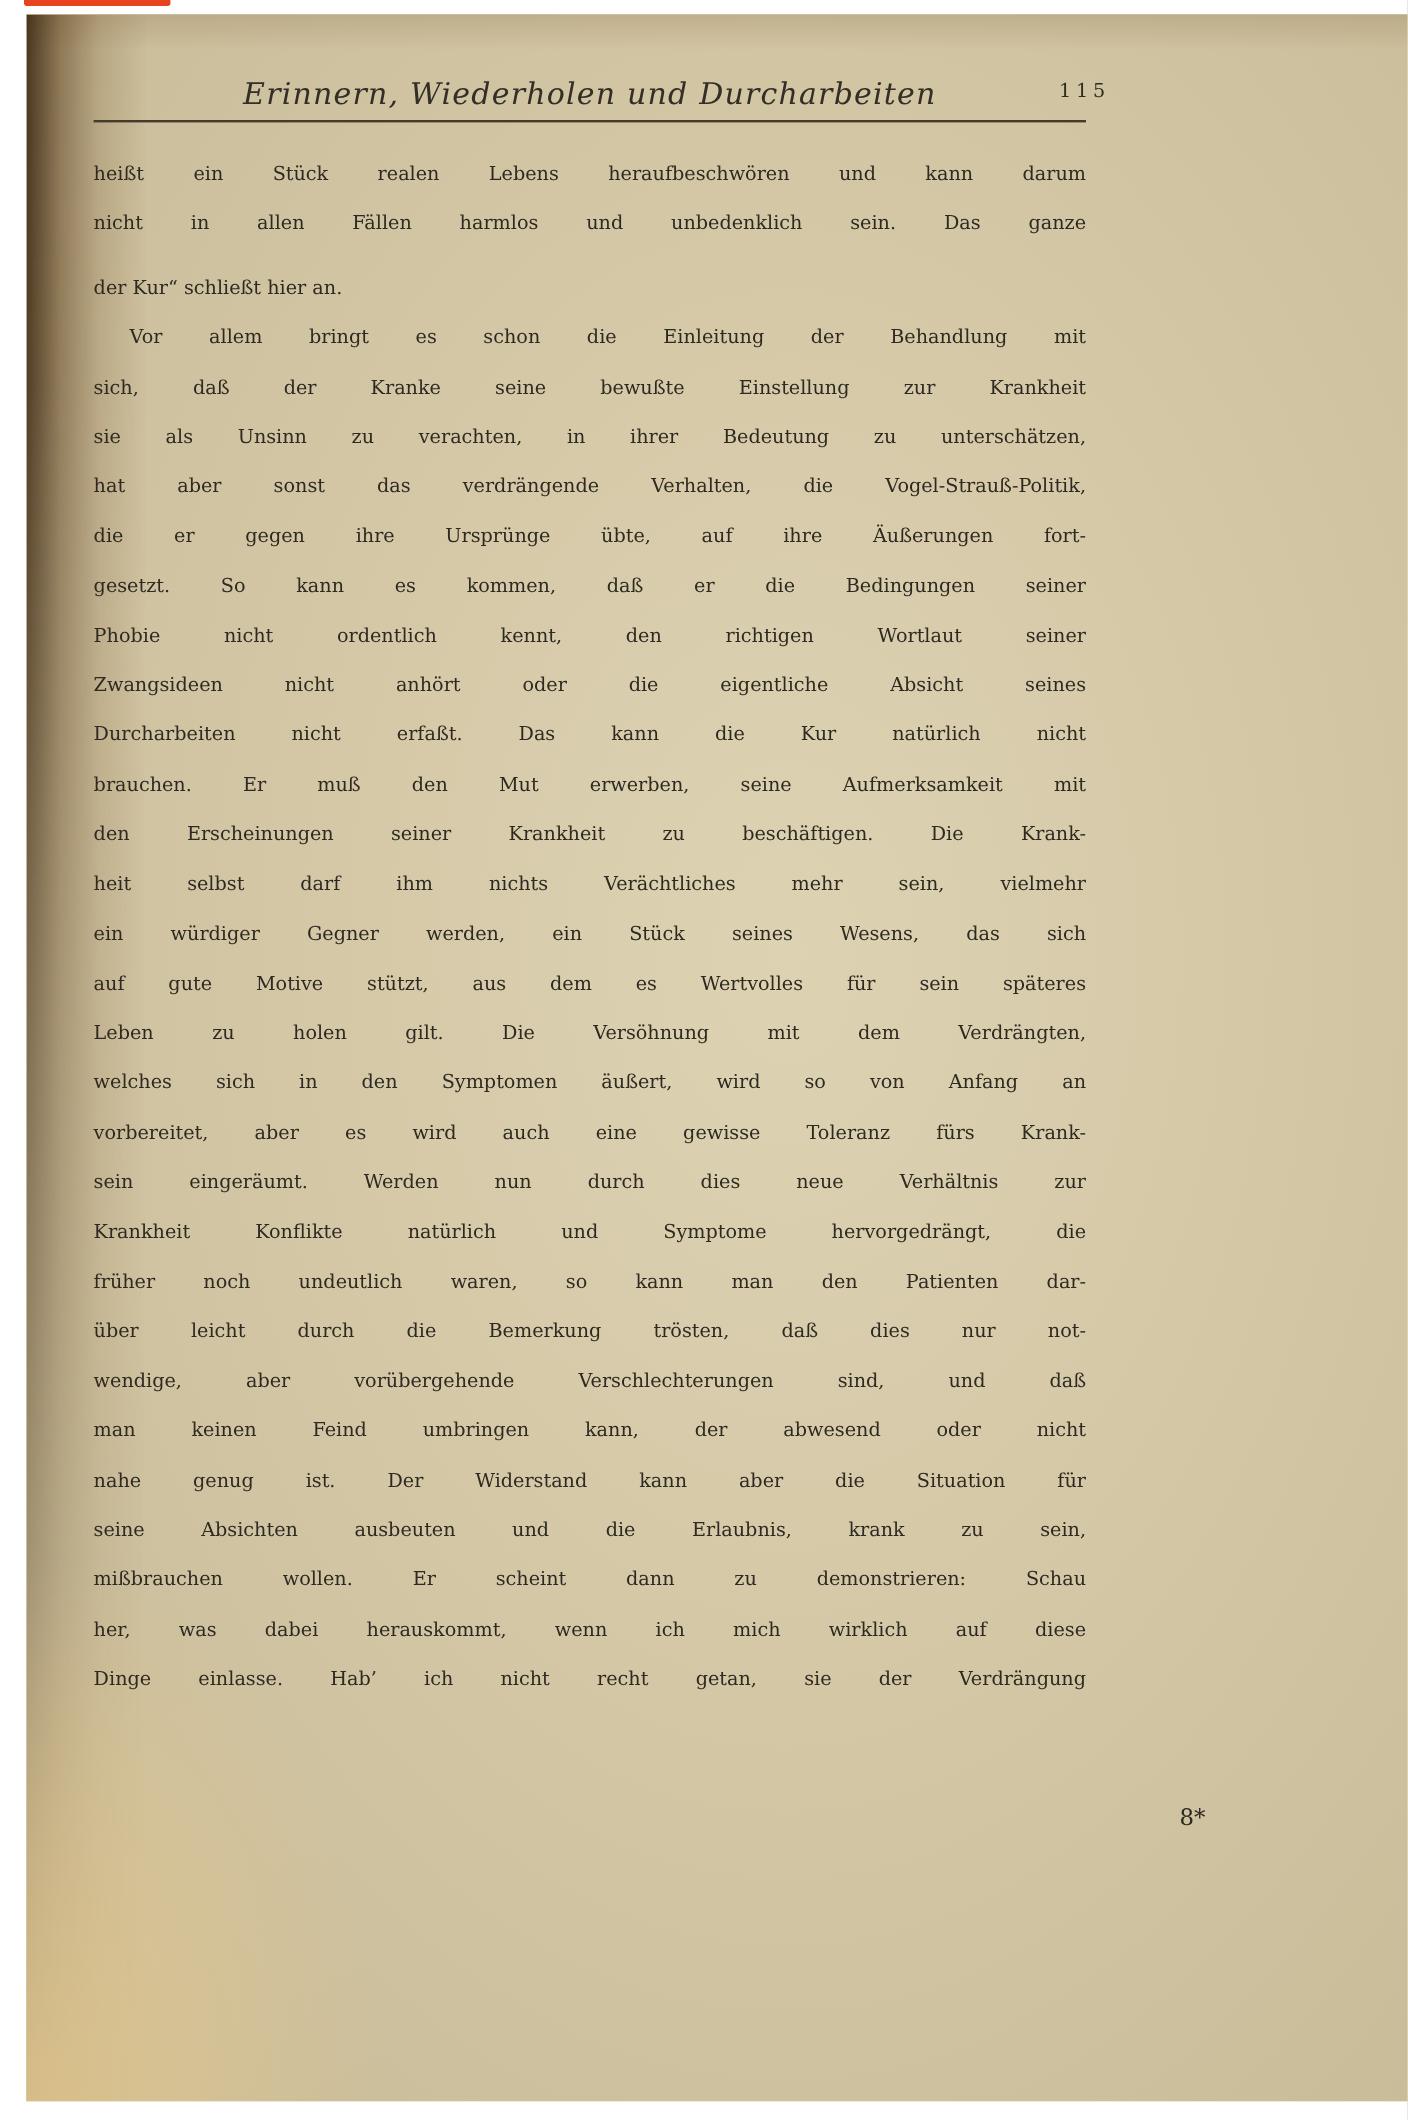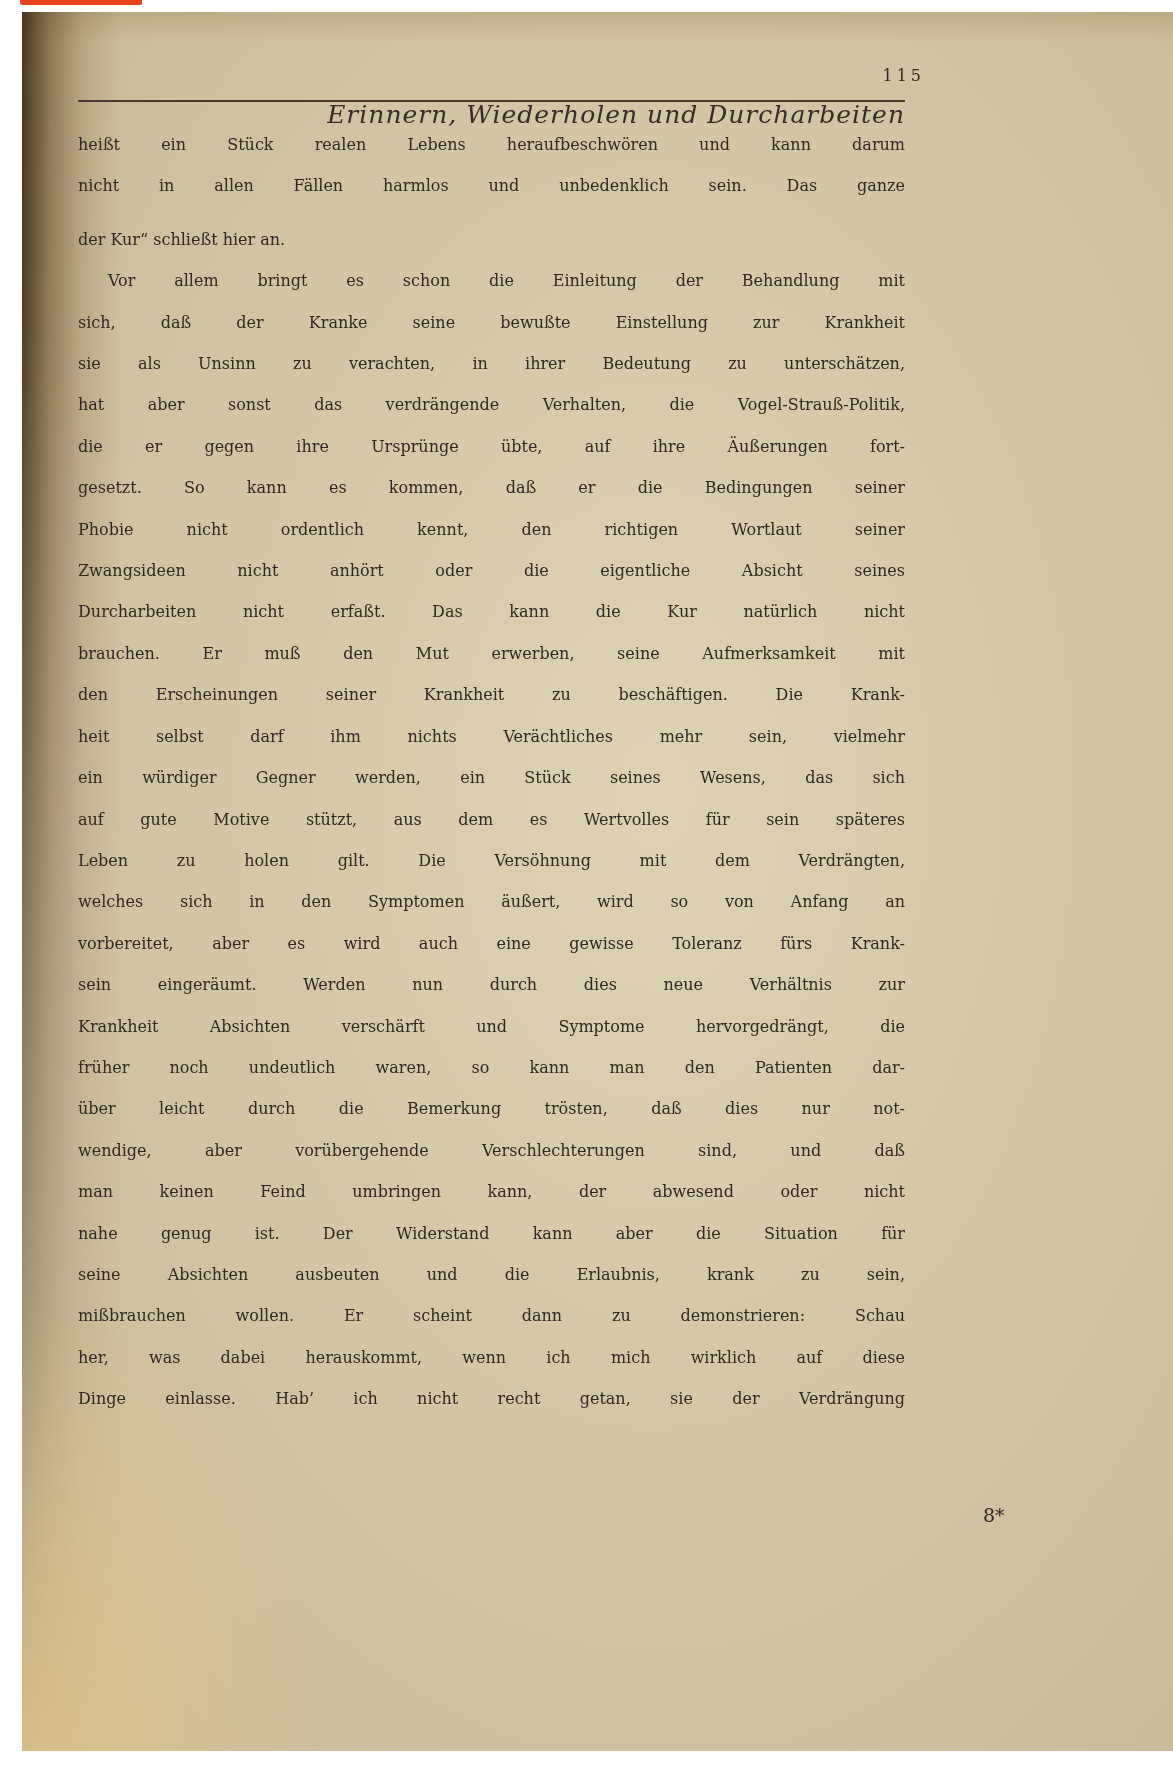--- a/index.html
+++ b/index.html
@@ -50,27 +50,26 @@
     position: absolute;
     left: 20px; top: 0;
     width: 122px; height: 5px;
     background: #e8431f;
     border-radius: 0 0 2px 2px;
   }
 
   .running-title {
     position: absolute;
     left: 56px; top: 52px; width: 827px;
-    text-align: right;
+    text-align: center;
     font-style: italic;
     font-size: 25px;
     letter-spacing: 1px;
     color: #332e26;
     white-space: nowrap;
-    margin-top: 36px;
   }
 
   .page-number {
     position: absolute;
     right: 248px; top: 54px;
     font-size: 16px;
     letter-spacing: 4px;
     color: #2f2b23;
   }
 
@@ -131,21 +130,21 @@
         <div class="line">Durcharbeiten nicht erfaßt. Das kann die Kur natürlich nicht</div>
         <div class="line">brauchen. Er muß den Mut erwerben, seine Aufmerksamkeit mit</div>
         <div class="line">den Erscheinungen seiner Krankheit zu beschäftigen. Die Krank-</div>
         <div class="line">heit selbst darf ihm nichts Verächtliches mehr sein, vielmehr</div>
         <div class="line">ein würdiger Gegner werden, ein Stück seines Wesens, das sich</div>
         <div class="line">auf gute Motive stützt, aus dem es Wertvolles für sein späteres</div>
         <div class="line">Leben zu holen gilt. Die Versöhnung mit dem Verdrängten,</div>
         <div class="line">welches sich in den Symptomen äußert, wird so von Anfang an</div>
         <div class="line">vorbereitet, aber es wird auch eine gewisse Toleranz fürs Krank-</div>
         <div class="line">sein eingeräumt. Werden nun durch dies neue Verhältnis zur</div>
-        <div class="line">Krankheit Absichten verschärft und Symptome hervorgedrängt, die</div>
+        <div class="line">Krankheit Konflikte natürlich und Symptome hervorgedrängt, die</div>
         <div class="line">früher noch undeutlich waren, so kann man den Patienten dar-</div>
         <div class="line">über leicht durch die Bemerkung trösten, daß dies nur not-</div>
         <div class="line">wendige, aber vorübergehende Verschlechterungen sind, und daß</div>
         <div class="line">man keinen Feind umbringen kann, der abwesend oder nicht</div>
         <div class="line">nahe genug ist. Der Widerstand kann aber die Situation für</div>
         <div class="line">seine Absichten ausbeuten und die Erlaubnis, krank zu sein,</div>
         <div class="line">mißbrauchen wollen. Er scheint dann zu demonstrieren: Schau</div>
         <div class="line">her, was dabei herauskommt, wenn ich mich wirklich auf diese</div>
         <div class="line">Dinge einlasse. Hab’ ich nicht recht getan, sie der Verdrängung</div>
       </div>

